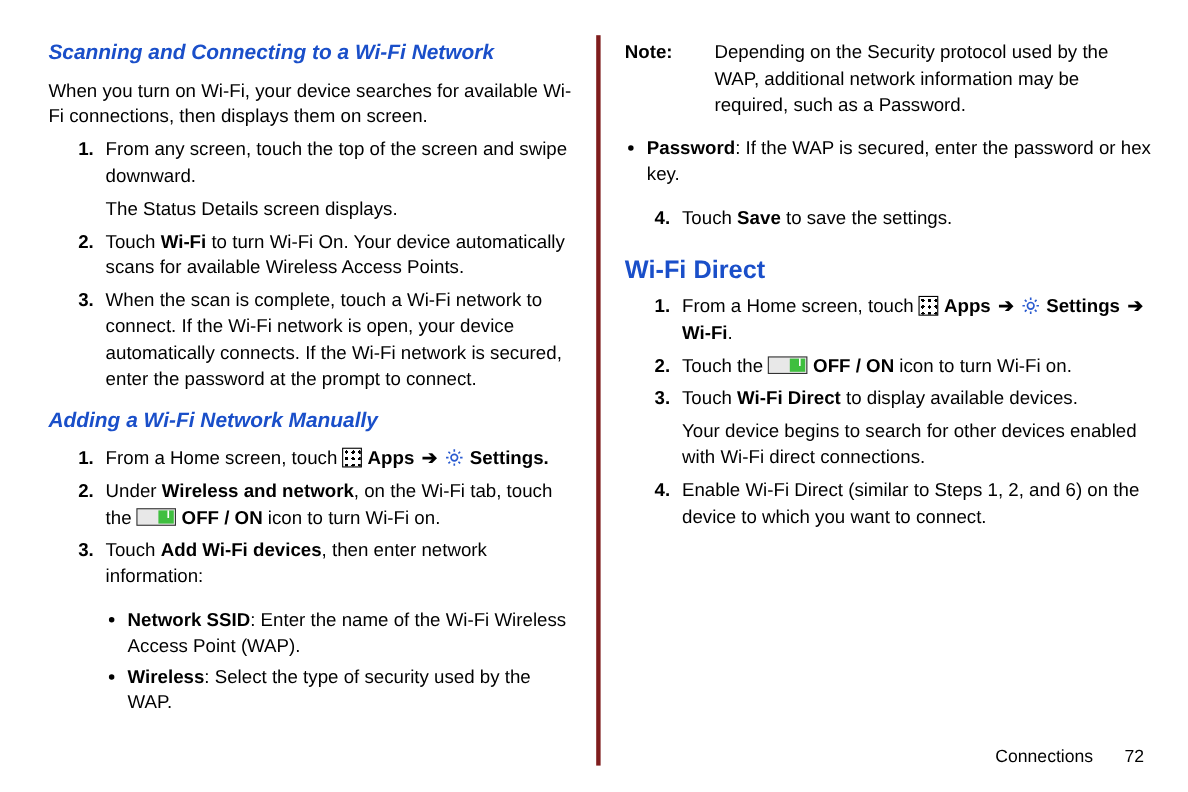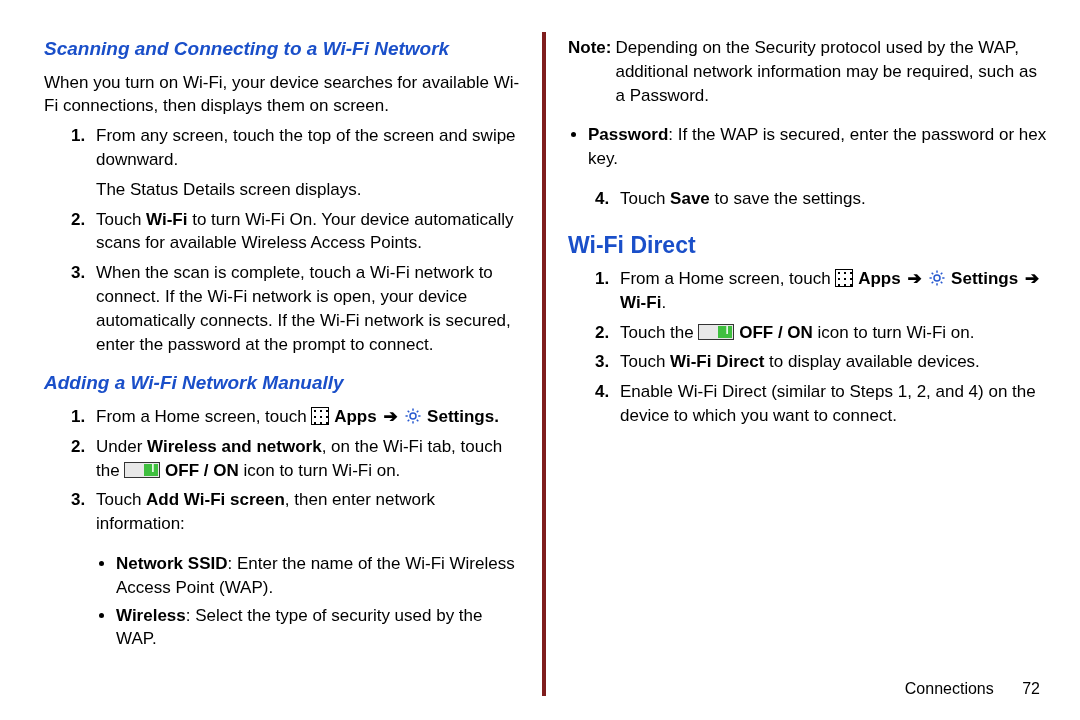--- a/index.html
+++ b/index.html
@@ -84,21 +84,21 @@
   .footer .pnum { margin-left: 24px; margin-top: 20px; }
   .note-block {
     display: flex;
     margin: 4px 0 10px 0;
   }
   .note-label {
     font-weight: bold;
     flex: 0 0 auto;
     margin-right: 4px;
   }
-  .note-body { flex: 1; }
+  .note-body { flex: 1; margin-left: 34px; }
 
   
   .icon {
     display: inline-block;
     vertical-align: -3px;
   }
   .apps-grid {
     width: 18px; height: 18px;
     background:
       radial-gradient(circle at 3px 3px, #000 1.5px, transparent 1.5px),
@@ -184,21 +184,21 @@
             </svg>
         </span>
         <span class="b">Settings.</span>
       </li>
       <li>
         <span>Under </span><span class="b">Wireless and network</span><span>, on the Wi-Fi tab, touch the </span>
         <span class="icon toggle"></span>
         <span class="b"> OFF / ON</span><span> icon to turn Wi-Fi on.</span>
       </li>
       <li>
-        <span>Touch </span><span class="b">Add Wi-Fi screen</span><span>, then enter network information:</span>
+        <span>Touch </span><span class="b">Add Wi-Fi devices</span><span>, then enter network information:</span>
         <ul class="bullets">
           <li>
             <span class="b">Network SSID</span><span>: Enter the name of the Wi-Fi Wireless Access Point (WAP).</span>
           </li>
           <li>
             <span class="b">Wireless</span><span>: Select the type of security used by the WAP.</span>
           </li>
         </ul>
       </li>
     </ol>
@@ -244,23 +244,24 @@
         <span class="b arrow">➔</span>
         <span class="b">Wi-Fi</span><span>.</span>
       </li>
       <li>
         <span>Touch the </span>
         <span class="icon toggle"></span>
         <span class="b"> OFF / ON</span><span> icon to turn Wi-Fi on.</span>
       </li>
       <li>
         <span>Touch </span><span class="b">Wi-Fi Direct</span><span> to display available devices.</span>
-      </li>
-      <li>
-        <span>Enable Wi-Fi Direct (similar to Steps 1, 2, and 4) on the device to which you want to connect.</span>
+        <div class="para" style="margin-top:6px;">Your device begins to search for other devices enabled with Wi-Fi direct connections.</div>
+      </li>
+      <li>
+        <span>Enable Wi-Fi Direct (similar to Steps 1, 2, and 6) on the device to which you want to connect.</span>
       </li>
     </ol>
 
   </div>
 
   <div class="footer">
     <span>Connections</span>
     <span class="pnum">72</span>
   </div>
 </div>

